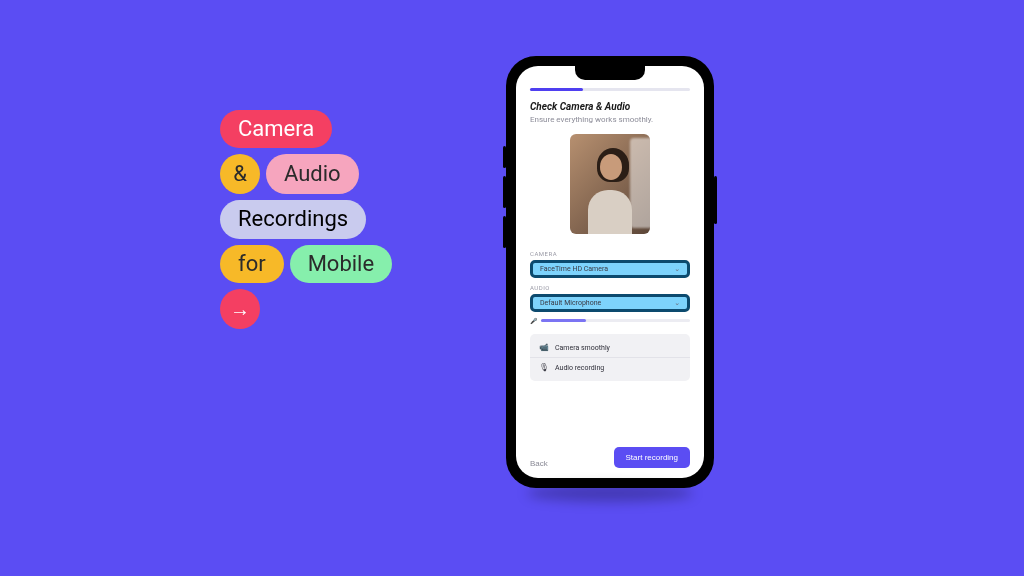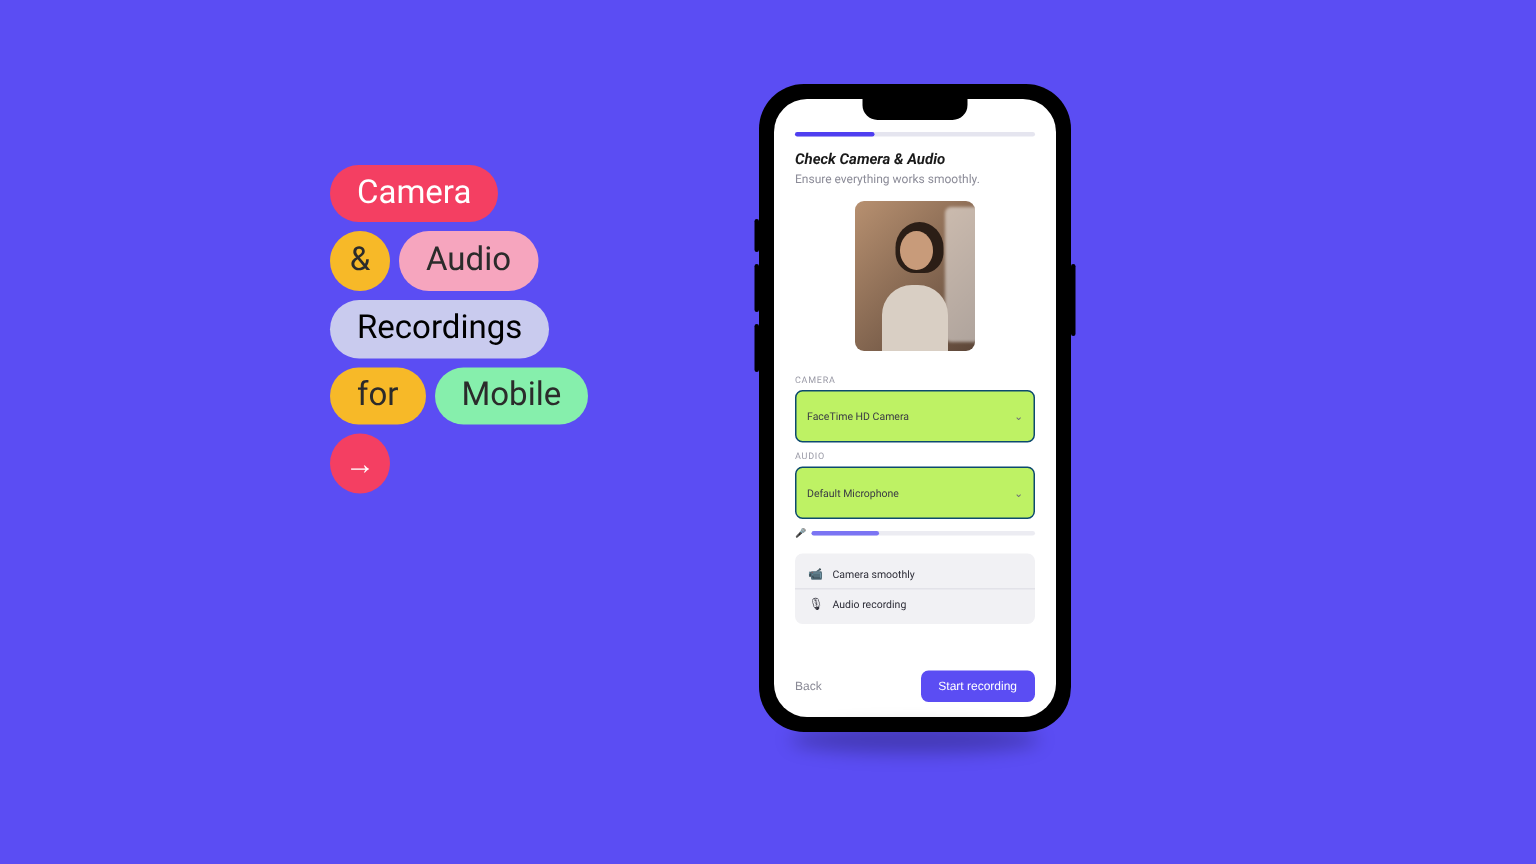--- a/index.html
+++ b/index.html
@@ -133,26 +133,26 @@
     background:rgba(255,255,255,0.5);
     border-radius:4px;
     filter:blur(1px);
   }
 
   .field-label {
     font-size:6px; letter-spacing:0.5px; color:#9a9aa6;
     text-transform:uppercase; margin-top:6px;
   }
   .select {
-    border:1px solid #0c4a6e; border-radius:5px;
-    height:35px; margin-top:3px;
+    border:3px solid #0c4a6e; border-radius:5px;
+    height:18px; margin-top:3px;
     display:flex; align-items:center; justify-content:space-between;
     padding:0 7px;
     font-size:7px; color:#3a3a44;
-    background:#bef264;
+    background:#7dd3fc;
   }
   .chev { font-size:7px; color:#6b6b78; }
 
   .meter-row { display:flex; align-items:center; gap:4px; margin-top:5px;}
   .meter-row .mic { font-size:6px; color:#7a7a86;}
   .meter {
     flex:1; height:3px; background:#ececf2; border-radius:2px; position:relative;
   }
   .meter::before {
     content:""; position:absolute; left:0; top:0; bottom:0;
@@ -166,21 +166,21 @@
   .info-row {
     display:flex; align-items:center; gap:6px;
     padding:5px 9px;
     font-size:7px; color:#2e2e38;
   }
   .info-row + .info-row { border-top:1px solid #e2e2e8; }
   .info-row .ic { font-size:8px; color:#2e2e38; width:10px; text-align:center;}
 
   .footer {
     margin-top:auto;
-    display:flex; align-items:center; justify-content:space-between;
+    display:flex; align-items:flex-end; justify-content:space-between;
     padding-top:10px;
   }
   .back { font-size:8px; color:#8a8a96; background:none; border:none;}
   .start {
     background:#5b4df3; color:#fff;
     border:none; border-radius:5px;
     font-size:8px; padding:6px 12px;
   }
 </style>
 <style>#meter-bar::before{width:30%;}</style></head>

